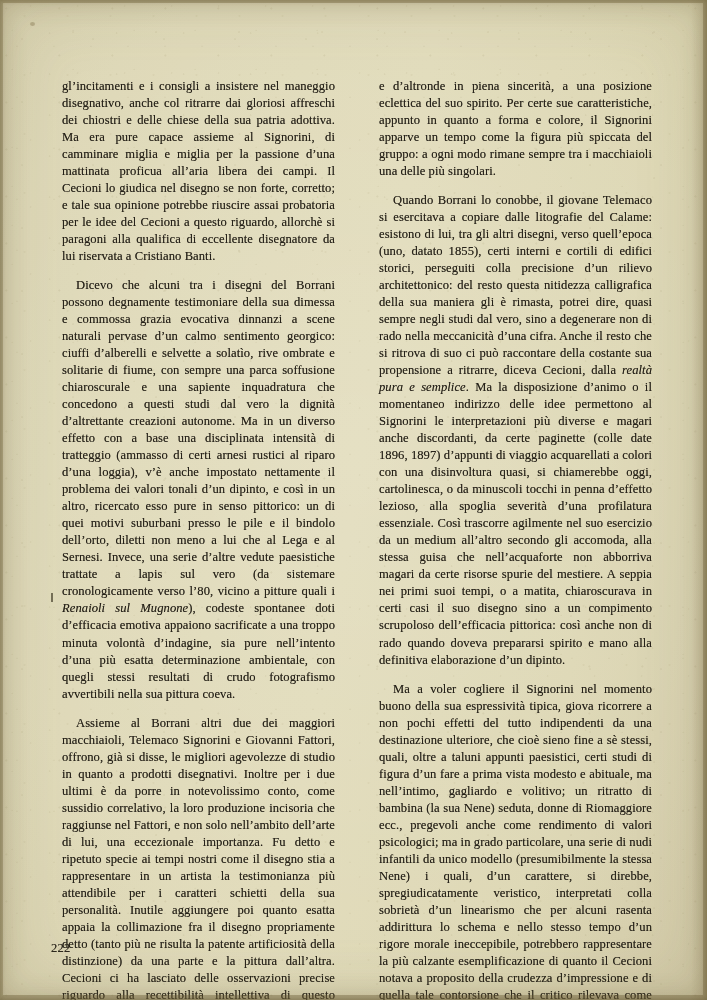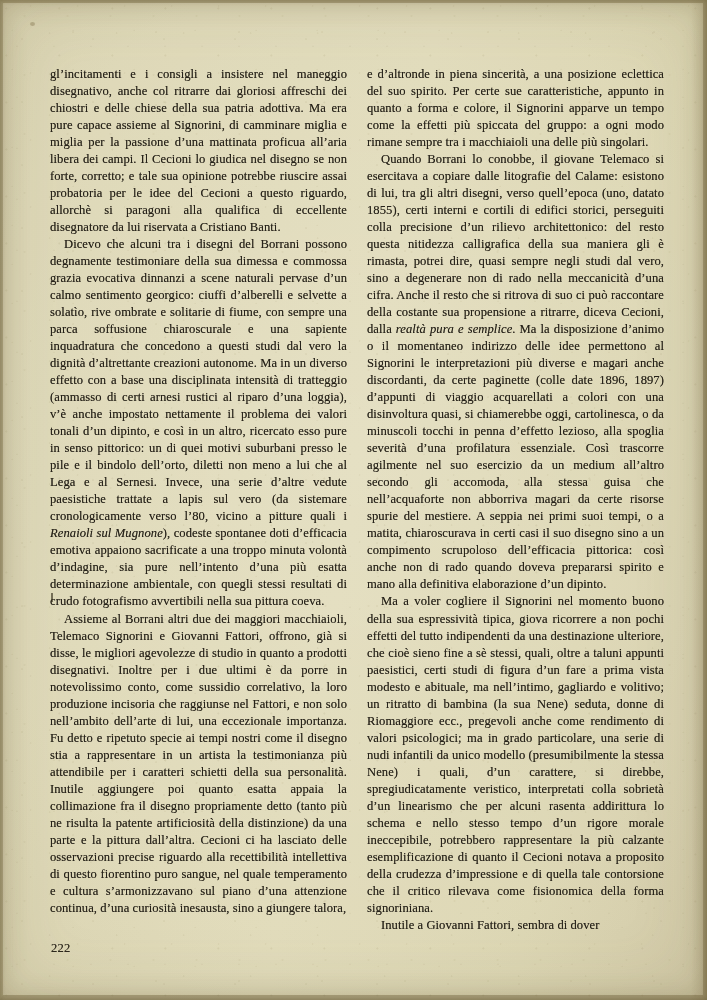--- a/index.html
+++ b/index.html
@@ -86,21 +86,21 @@
     display: flex;
     gap: 20px;
     align-items: flex-start;
   }
   .column {
     width: 297px;
     flex: 0 0 297px;
   }
 
   .column p {
-    margin: 0;
+    margin: 12px;
     font-family: "Liberation Serif", "DejaVu Serif", serif;
     font-size: 12.6px;
     line-height: 17.02px;
     text-align: justify;
     text-align-last: left;
     hyphens: none;
     color: #26221a;
     text-indent: 14px;
     letter-spacing: .005em;
     -webkit-font-smoothing: none;
@@ -154,21 +154,21 @@
   <div class="blotch"></div>
 
   <div class="text-block">
 
     <div class="column" id="col-left">
         <p class="no-indent"><span>gl’incitamenti e i consigli a insistere nel maneggio disegnativo, anche col ritrarre dai gloriosi affreschi dei chiostri e delle chiese della sua patria adottiva. Ma era pure capace assieme al Signorini, di camminare miglia e miglia per la passione d’una mattinata proficua all’aria libera dei campi. Il Cecioni lo giudica nel disegno se non forte, corretto; e tale sua opinione potrebbe riuscire assai probatoria per le idee del Cecioni a questo riguardo, allorchè si paragoni alla qualifica di eccellente disegnatore da lui riservata a Cristiano Banti.</span></p>
         <p><span>Dicevo che alcuni tra i disegni del Borrani possono degnamente testimoniare della sua dimessa e commossa grazia evocativa dinnanzi a scene naturali pervase d’un calmo sentimento georgico: ciuffi d’alberelli e selvette a solatìo, rive ombrate e solitarie di fiume, con sempre una parca soffusione chiaroscurale e una sapiente inquadratura che concedono a questi studi dal vero la dignità d’altrettante creazioni autonome. Ma in un diverso effetto con a base una disciplinata intensità di tratteggio (ammasso di certi arnesi rustici al riparo d’una loggia), v’è anche impostato nettamente il problema dei valori tonali d’un dipinto, e così in un altro, ricercato esso pure in senso pittorico: un di quei motivi suburbani presso le pile e il bindolo dell’orto, diletti non meno a lui che al Lega e al Sernesi. Invece, una serie d’altre vedute paesistiche trattate a lapis sul vero (da sistemare cronologicamente verso l’80, vicino a pitture quali i </span><i>Renaioli sul Mugnone</i><span>), codeste spontanee doti d’efficacia emotiva appaiono sacrificate a una troppo minuta volontà d’indagine, sia pure nell’intento d’una più esatta determinazione ambientale, con quegli stessi resultati di crudo fotografismo avvertibili nella sua pittura coeva.</span></p>
         <p><span>Assieme al Borrani altri due dei maggiori macchiaioli, Telemaco Signorini e Giovanni Fattori, offrono, già si disse, le migliori agevolezze di studio in quanto a prodotti disegnativi. Inoltre per i due ultimi è da porre in notevolissimo conto, come sussidio correlativo, la loro produzione incisoria che raggiunse nel Fattori, e non solo nell’ambito dell’arte di lui, una eccezionale importanza. Fu detto e ripetuto specie ai tempi nostri come il disegno stia a rappresentare in un artista la testimonianza più attendibile per i caratteri schietti della sua personalità. Inutile aggiungere poi quanto esatta appaia la collimazione fra il disegno propriamente detto (tanto più ne risulta la patente artificiosità della distinzione) da una parte e la pittura dall’altra. Cecioni ci ha lasciato delle osservazioni precise riguardo alla recettibilità intellettiva di questo fiorentino puro sangue, nel quale temperamento e cultura s’armonizzavano sul piano d’una attenzione continua, d’una curiosità inesausta, sino a giungere talora,</span></p>
       </div>
     <div class="column" id="col-right">
-        <p class="no-indent"><span>e d’altronde in piena sincerità, a una posizione eclettica del suo spirito. Per certe sue caratteristiche, appunto in quanto a forma e colore, il Signorini apparve un tempo come la effetti più spiccata del gruppo: a ogni modo rimane sempre tra i macchiaioli una delle più singolari.</span></p>
+        <p class="no-indent"><span>e d’altronde in piena sincerità, a una posizione eclettica del suo spirito. Per certe sue caratteristiche, appunto in quanto a forma e colore, il Signorini apparve un tempo come la figura più spiccata del gruppo: a ogni modo rimane sempre tra i macchiaioli una delle più singolari.</span></p>
         <p><span>Quando Borrani lo conobbe, il giovane Telemaco si esercitava a copiare dalle litografie del Calame: esistono di lui, tra gli altri disegni, verso quell’epoca (uno, datato 1855), certi interni e cortili di edifici storici, perseguiti colla precisione d’un rilievo architettonico: del resto questa nitidezza calligrafica della sua maniera gli è rimasta, potrei dire, quasi sempre negli studi dal vero, sino a degenerare non di rado nella meccanicità d’una cifra. Anche il resto che si ritrova di suo ci può raccontare della costante sua propensione a ritrarre, diceva Cecioni, dalla </span><i>realtà pura e semplice</i><span>. Ma la disposizione d’animo o il momentaneo indirizzo delle idee permettono al Signorini le interpretazioni più diverse e magari anche discordanti, da certe paginette (colle date 1896, 1897) d’appunti di viaggio acquarellati a colori con una disinvoltura quasi, si chiamerebbe oggi, cartolinesca, o da minuscoli tocchi in penna d’effetto lezioso, alla spoglia severità d’una profilatura essenziale. Così trascorre agilmente nel suo esercizio da un medium all’altro secondo gli accomoda, alla stessa guisa che nell’acquaforte non abborriva magari da certe risorse spurie del mestiere. A seppia nei primi suoi tempi, o a matita, chiaroscurava in certi casi il suo disegno sino a un compimento scrupoloso dell’efficacia pittorica: così anche non di rado quando doveva prepararsi spirito e mano alla definitiva elaborazione d’un dipinto.</span></p>
         <p><span>Ma a voler cogliere il Signorini nel momento buono della sua espressività tipica, giova ricorrere a non pochi effetti del tutto indipendenti da una destinazione ulteriore, che cioè sieno fine a sè stessi, quali, oltre a taluni appunti paesistici, certi studi di figura d’un fare a prima vista modesto e abituale, ma nell’intimo, gagliardo e volitivo; un ritratto di bambina (la sua Nene) seduta, donne di Riomaggiore ecc., pregevoli anche come rendimento di valori psicologici; ma in grado particolare, una serie di nudi infantili da unico modello (presumibilmente la stessa Nene) i quali, d’un carattere, si direbbe, spregiudicatamente veristico, interpretati colla sobrietà d’un linearismo che per alcuni rasenta addirittura lo schema e nello stesso tempo d’un rigore morale ineccepibile, potrebbero rappresentare la più calzante esemplificazione di quanto il Cecioni notava a proposito della crudezza d’impressione e di quella tale contorsione che il critico rilevava come fisionomica della forma signoriniana.</span></p>
         <p><span>Inutile a Giovanni Fattori, sembra di dover</span></p>
       </div>
 
   </div>
 
   <div class="margin-tick"></div>
 
   <div class="folio">222</div>

